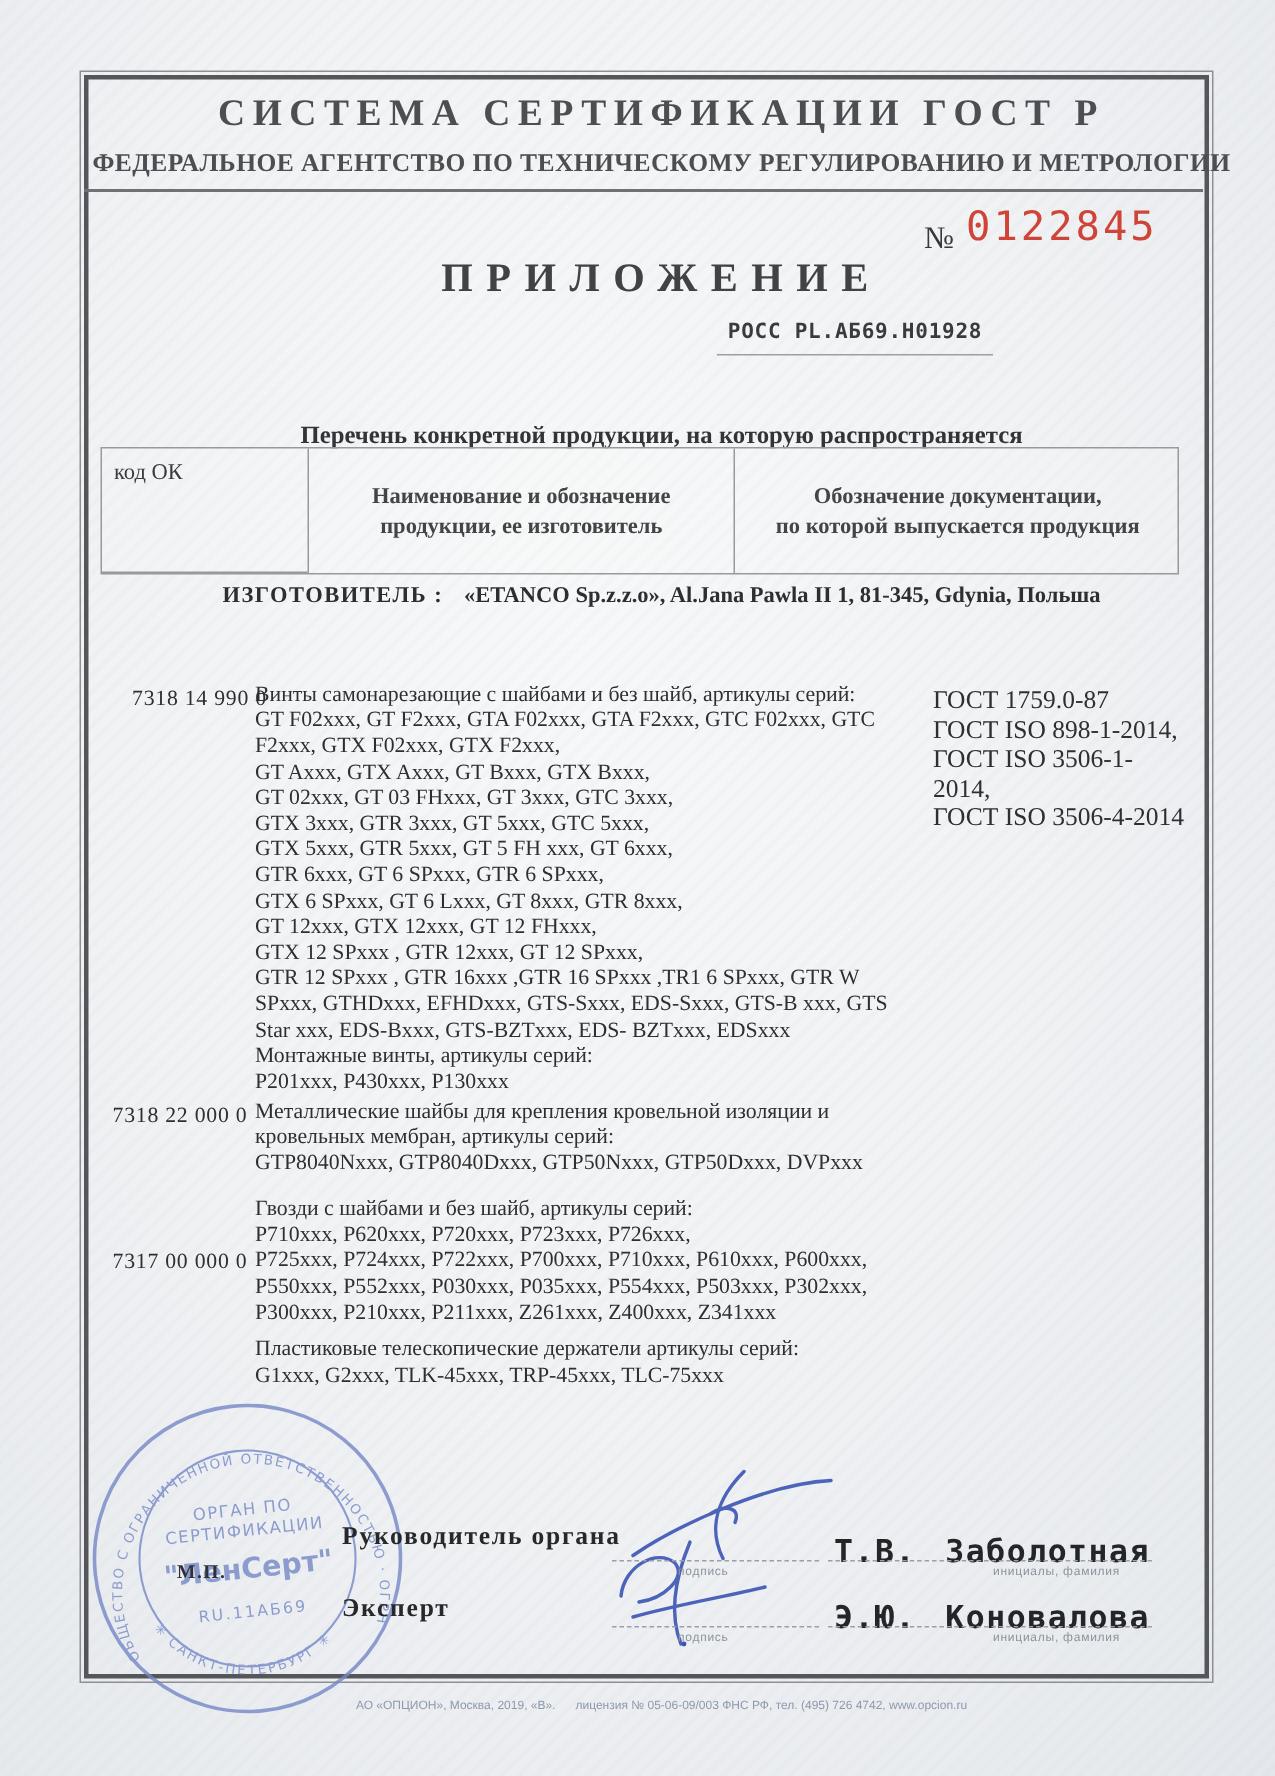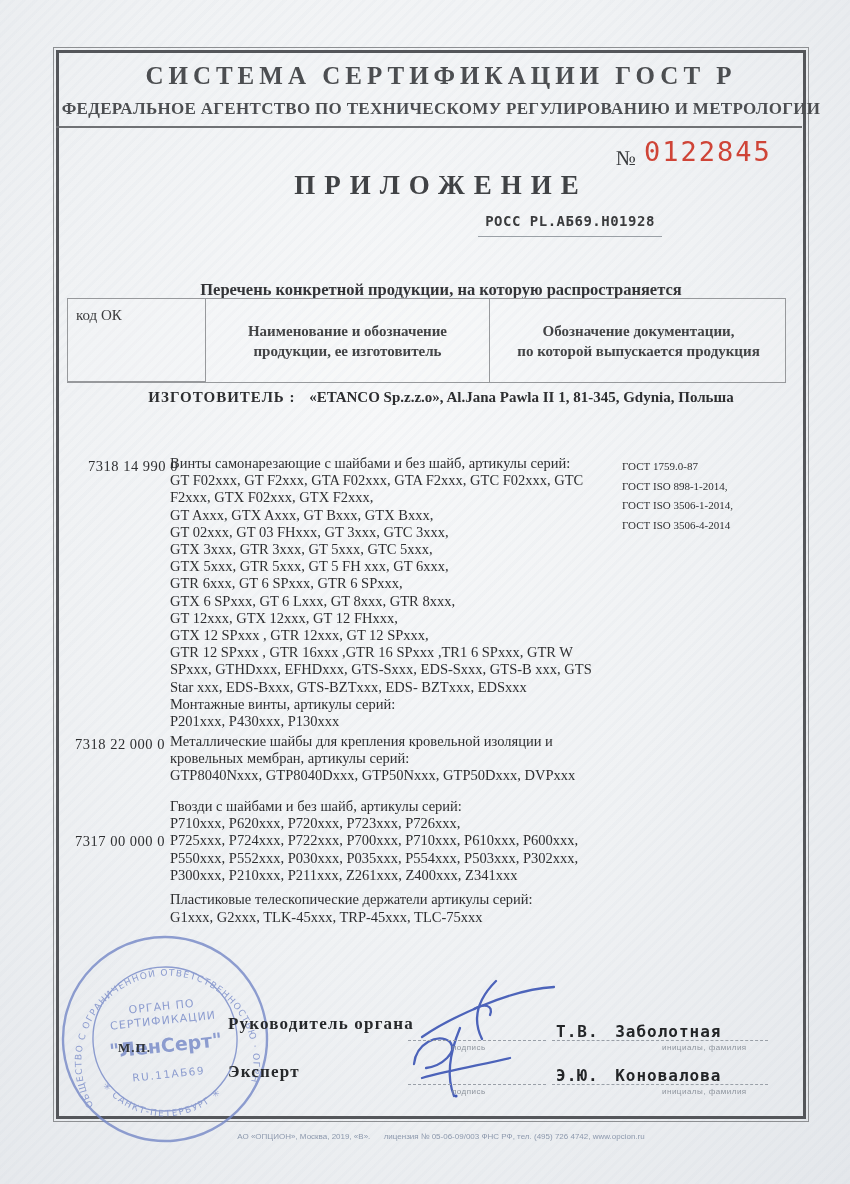--- a/index.html
+++ b/index.html
@@ -29,26 +29,26 @@
   .tbl .c{border-right:1px solid #97999c;box-sizing:border-box;}
   .tbl .c:last-child{border-right:none;}
   .code-col{display:flex;flex-direction:column;}
   .code-cell{flex:1;padding:8px 0 0 8px;font-size:15px;color:#3a3b3d;box-sizing:border-box;}
   .code-cell.first{border-bottom:1px solid #97999c;}
   .hdr-cell{display:flex;align-items:center;justify-content:center;text-align:center;font-size:15px;font-weight:bold;color:#434446;white-space:pre-line;line-height:20px;padding:0 10px;}
   .manu{top:389px;font-size:15px;font-weight:bold;color:#2d2e30;}
   .manu .lbl{letter-spacing:1px;margin-right:10px;}
   .prod-code{font-size:14.5px;color:#2e2f31;letter-spacing:.5px;}
   .prod-text{font-size:14.5px;color:#2e2f31;line-height:17.2px;white-space:pre-line;width:480px;}
-  .docs-col{top:457px;left:622px;font-size:11px;color:#2e2f31;line-height:19.5px;white-space:pre-line;width:170px;}
+  .docs-col{top:457px;left:622px;font-size:17px;color:#2e2f31;line-height:19.5px;white-space:pre-line;width:170px;}
   .mp{top:1040px;left:118px;font-size:13px;font-weight:bold;color:#2e3236;letter-spacing:1px;}
   .sig-role{font-size:17px;font-weight:bold;letter-spacing:1.2px;color:#26282a;}
   .sig-line{height:1px;border-top:1px dashed #9aa0a8;}
   .tiny-cap{font-size:8px;color:#8d949d;font-family:"Liberation Sans","DejaVu Sans",sans-serif;letter-spacing:.5px;}
-  .typed-name{font-size:16px;font-weight:bold;font-family:"DejaVu Sans Mono","Liberation Mono",monospace;color:#232527;letter-spacing:1px;word-spacing:6px;}
+  .typed-name{font-size:21px;font-weight:bold;font-family:"DejaVu Sans Mono","Liberation Mono",monospace;color:#232527;letter-spacing:1px;word-spacing:6px;}
   .footer-print{top:1132px;font-size:8px;color:#8d99ad;font-family:"Liberation Sans","DejaVu Sans",sans-serif;white-space:pre;}
   svg text{font-family:"DejaVu Sans","Liberation Sans",sans-serif;}
 </style>
 </head>
 <body>
 
 <div class="page">
 
   <div class="frame">
     <div class="frame-inner"></div>

